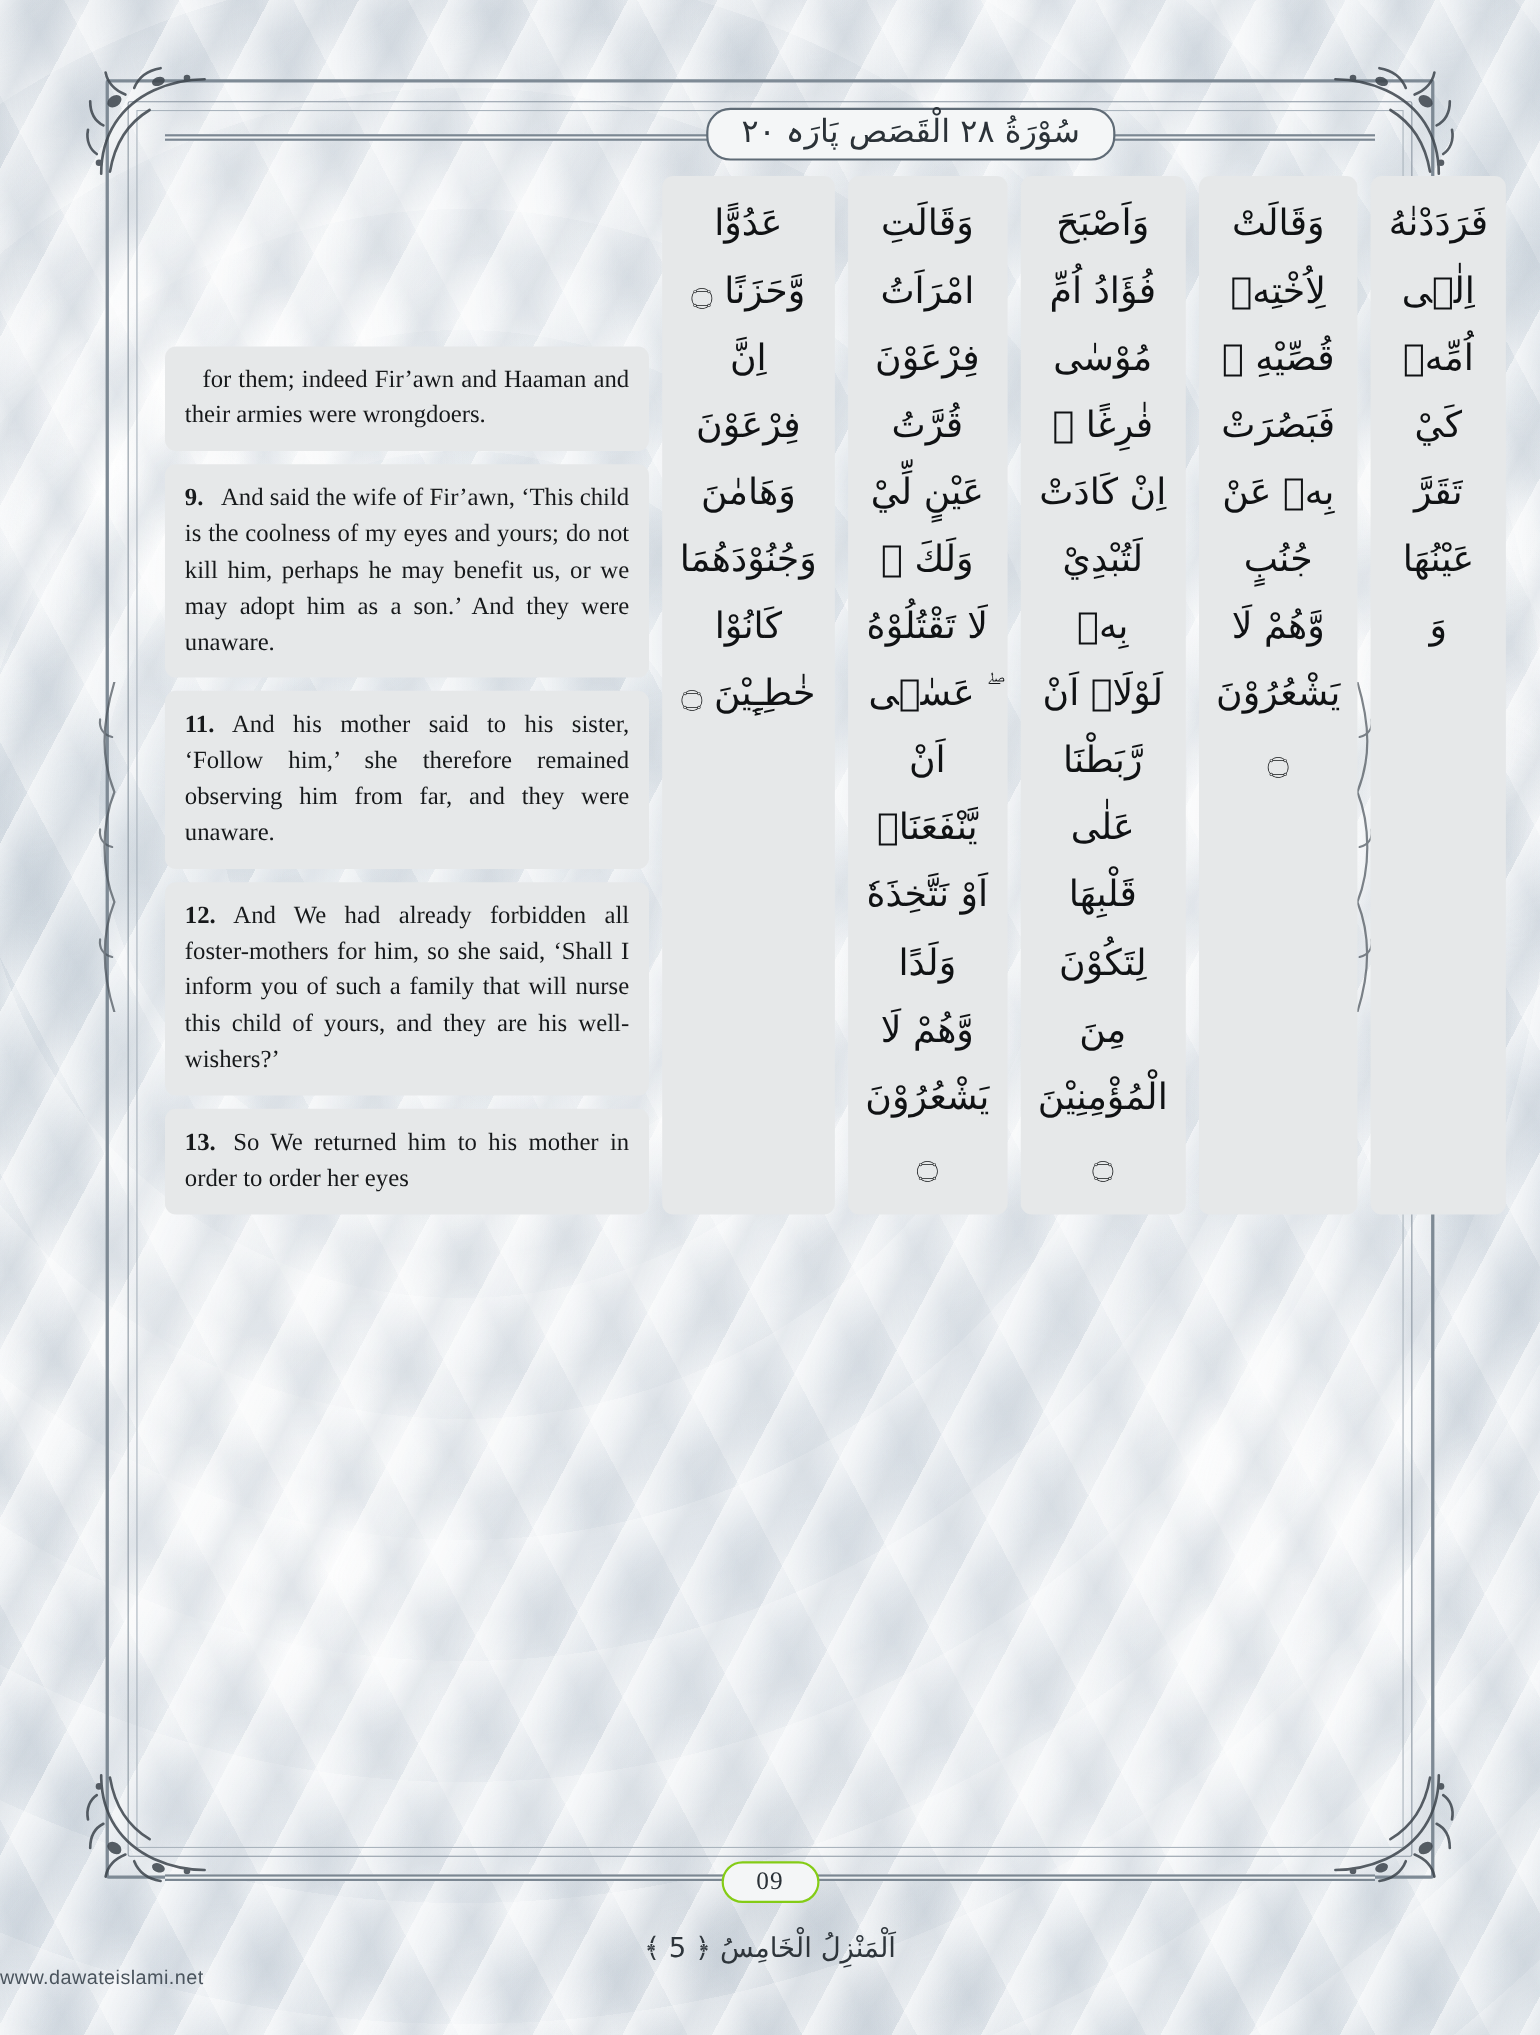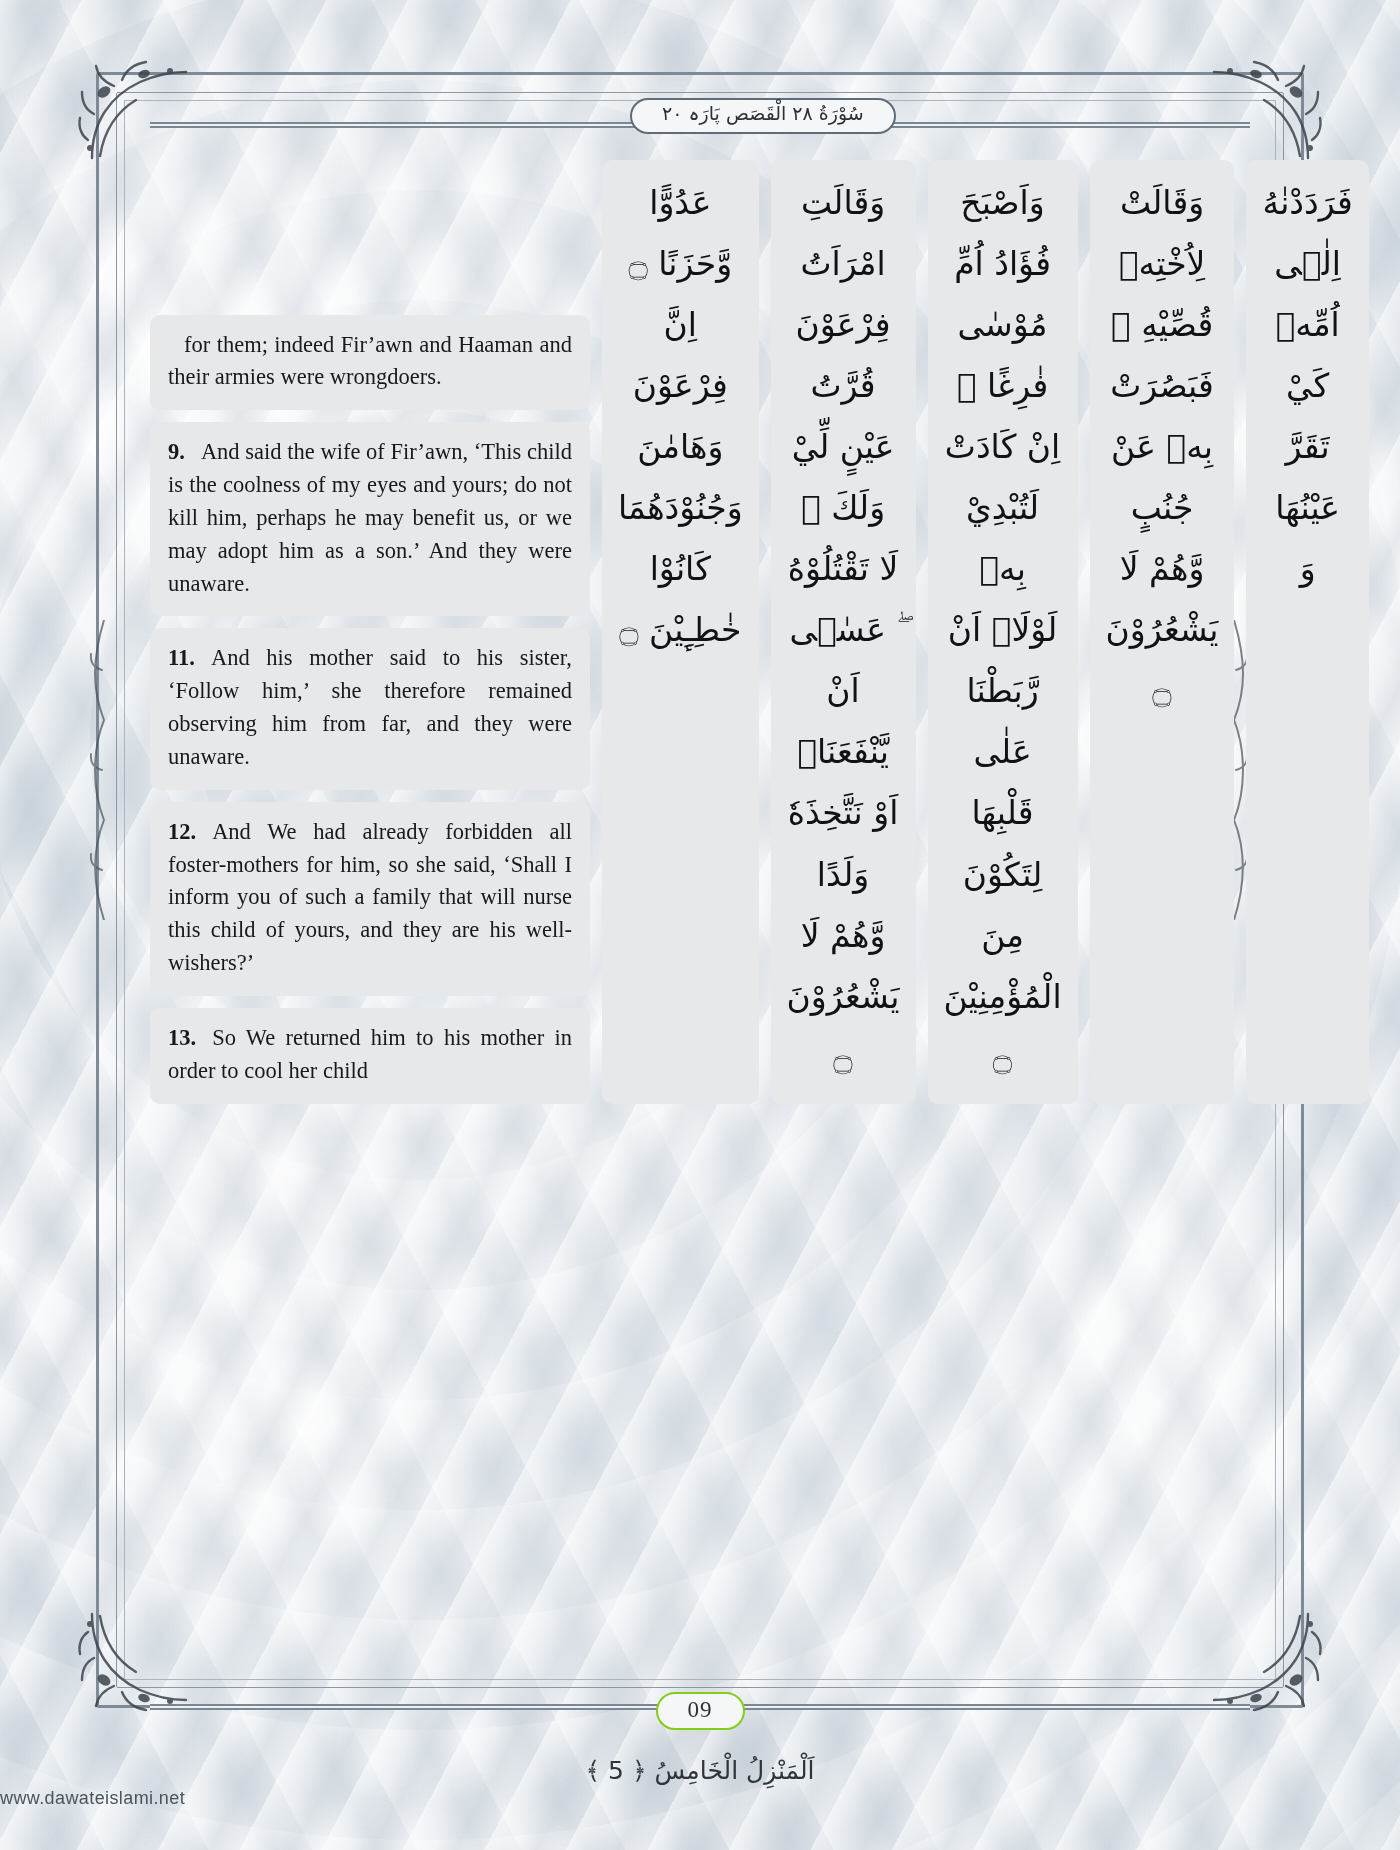--- a/index.html
+++ b/index.html
@@ -114,23 +114,23 @@
     left: 96px; top: 10px;
     font-family: "Liberation Serif", serif;
     font-weight: 700;
     font-size: 20px;
     color: #2b3238;
     font-variant: small-caps;
     letter-spacing: 1.1px;
   }
   .hdr-pill.arabic {
     position: absolute;
-    left: 480px; top: 6px;
+    left: 492px; top: 6px;
     font-family: "DejaVu Sans", sans-serif;
-    font-size: 19px;
+    font-size: 29px;
     color: #2b3238;
     direction: rtl;
     padding: 2px 30px 8px;
   }
 
   
   .content {
     position: absolute;
     left: 150px; top: 160px;
     width: 1106px;
@@ -331,21 +331,21 @@
     <div class="verse-card en">
       <span class="vnum">9.</span><span>And said the wife of Fir’awn, ‘This child is the coolness of my eyes and yours; do not kill him, perhaps he may benefit us, or we may adopt him as a son.’ And they were unaware.</span>
     </div>
     <div class="verse-card en">
       <span class="vnum">11.</span><span>And his mother said to his sister, ‘Follow him,’ she therefore remained observing him from far, and they were unaware.</span>
     </div>
     <div class="verse-card en">
       <span class="vnum">12.</span><span>And We had already forbidden all foster-mothers for him, so she said, ‘Shall I inform you of such a family that will nurse this child of yours, and they are his well-wishers?’</span>
     </div>
     <div class="verse-card en">
-      <span class="vnum">13.</span><span>So We returned him to his mother in order to cool her child</span>
+      <span class="vnum">13.</span><span>So We returned him to his mother in order to order her eyes</span>
     </div>
   </div>
 
   <div class="col-ar">
     <div class="verse-card ar">عَدُوًّا وَّحَزَنًا ۝ اِنَّ فِرْعَوْنَ وَهَامٰنَ وَجُنُوْدَهُمَا كَانُوْا خٰطِـِٕيْنَ ۝</div>
     <div class="verse-card ar">وَقَالَتِ امْرَاَتُ فِرْعَوْنَ قُرَّتُ عَيْنٍ لِّيْ وَلَكَ ۜ لَا تَقْتُلُوْهُ ۖ عَسٰۤى اَنْ يَّنْفَعَنَاۤ اَوْ نَتَّخِذَهٗ وَلَدًا وَّهُمْ لَا يَشْعُرُوْنَ ۝</div>
     <div class="verse-card ar">وَاَصْبَحَ فُؤَادُ اُمِّ مُوْسٰى فٰرِغًا ۚ اِنْ كَادَتْ لَتُبْدِيْ بِهٖ لَوْلَاۤ اَنْ رَّبَطْنَا عَلٰى قَلْبِهَا لِتَكُوْنَ مِنَ الْمُؤْمِنِيْنَ ۝</div>
     <div class="verse-card ar">وَقَالَتْ لِاُخْتِهٖ قُصِّيْهِ ۖ فَبَصُرَتْ بِهٖ عَنْ جُنُبٍ وَّهُمْ لَا يَشْعُرُوْنَ ۝</div>
     <div class="verse-card ar">فَرَدَدْنٰهُ اِلٰۤى اُمِّهٖ كَيْ تَقَرَّ عَيْنُهَا وَ</div>
   </div>

